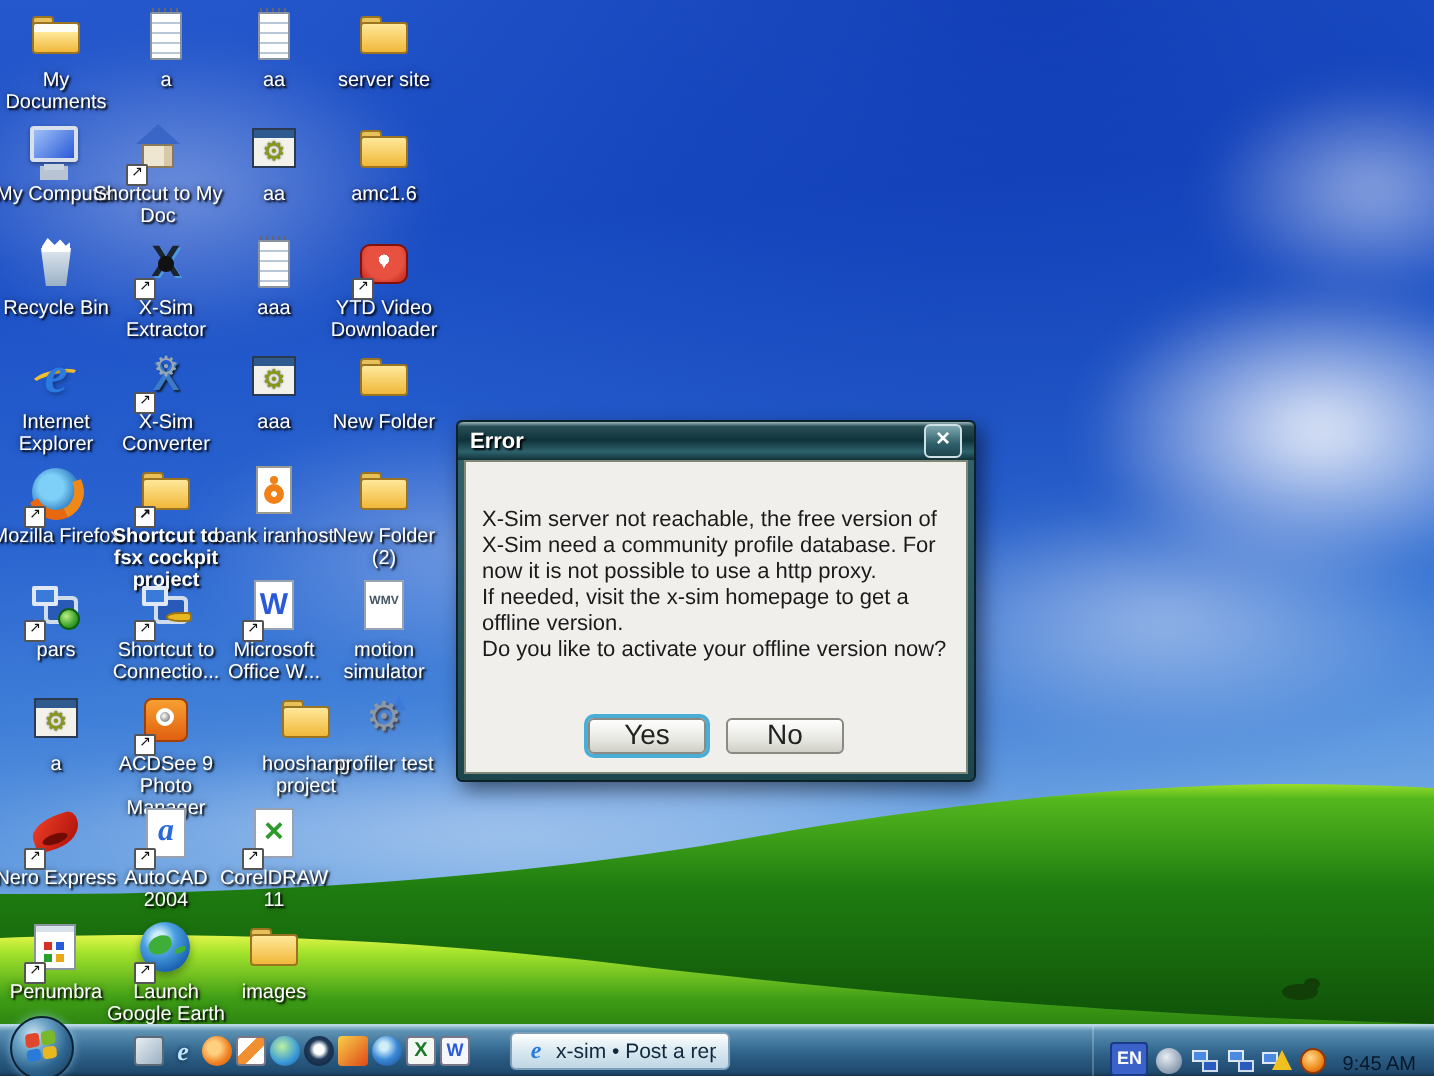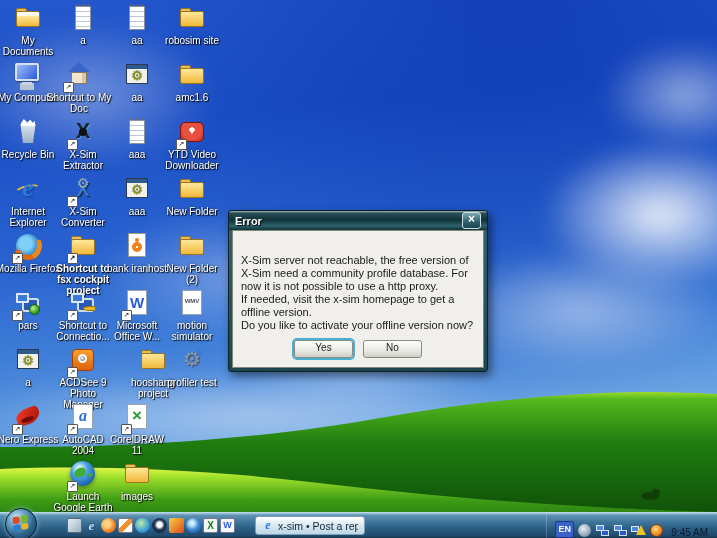--- a/index.html
+++ b/index.html
@@ -149,22 +149,22 @@
   .titlebar{height:19px;display:flex;align-items:center;margin:0 -3px;padding:0 6px;border-radius:3px 3px 0 0;
     background:linear-gradient(180deg,#9fb9bd 0%,#274d55 12%,#10333a 48%,#2d626d 78%,#113138 100%);}
   .dtitle{color:#fff;font-weight:bold;font-size:11px;text-shadow:1px 1px 1px #000;}
   .dclose{margin-left:auto;width:17px;height:15px;border-radius:3px;cursor:pointer;
     background:linear-gradient(180deg,#7fa8b0,#2e5f6a 60%,#1d454e);border:1px solid #cfe0e4;
     color:#fff;font:bold 10px/13px "Liberation Sans",sans-serif;text-align:center;}
   .dclose::before{content:"×";font-size:12px;}
   .dbody{background:#f0efeb;border:1px solid #808878;padding:23px 8px 9px;}
   .dmsg{font-size:11px;color:#1a1a1a;line-height:13px;white-space:pre-line;}
   .btnrow{display:flex;justify-content:center;gap:10px;margin-top:8px;}
-  .btn{min-width:57px;height:16px;font-size:10px;line-height:14px;text-align:center;color:#222;cursor:pointer;
-    background:linear-gradient(180deg,#fefefe,#e8e8e2 60%,#cfcfc8);border:1px solid #8a8a82;border-radius:3px;}
+  .btn{min-width:57px;height:16px;font-size:14px;line-height:14px;text-align:center;color:#222;cursor:pointer;
+    background:linear-gradient(180deg,#fefefe,#e8e8e2 60%,#cfcfc8);border:1px solid #8a8a82;border-radius:3px;margin-top:19px;}
   .btn-yes{box-shadow:0 0 0 2px #49aed6;}
 
   
   .taskbar{position:absolute;left:0;bottom:0;width:717px;height:26px;z-index:10;
     display:flex;align-items:center;box-sizing:border-box;border-top:1px solid #b8d8e8;
     background:linear-gradient(180deg,#a8c8da 0%,#5d92b4 10%,#3a6f96 42%,#2c5d84 62%,#1f4a6e 92%,#14344c 100%);}
   .orb{position:relative;width:30px;height:30px;margin:-3px 0 0 5px;border-radius:50%;cursor:pointer;
     background:radial-gradient(circle at 35% 28%,#cfe6f2 0%,#6fa6c8 28%,#2e6590 60%,#14344e 100%);
     border:1px solid #0e2435;box-shadow:0 0 5px rgba(160,220,255,.6);}
   .flag{position:absolute;left:7px;top:7px;width:15px;height:14px;display:grid;
@@ -263,21 +263,21 @@
         <div class="dlabel">a</div>
       </div>
       <div class="dicon ic-notepad-icon" style="left: 110px; top: 2px;">
         <div class="g"></div>
 
         <div class="dlabel">aa</div>
       </div>
       <div class="dicon ic-folder-icon" style="left: 165px; top: 2px;">
         <div class="g"></div>
 
-        <div class="dlabel">robosim site</div>
+        <div class="dlabel">server site</div>
       </div>
       <div class="dicon ic-computer-icon" style="left: 1px; top: 59px;">
         <div class="g"></div>
 
         <div class="dlabel">My Computer</div>
       </div>
       <div class="dicon ic-house-icon" style="left: 52px; top: 59px;">
         <div class="g"></div>
         <span class="sc-arrow sc-true"></span>
         <div class="dlabel">Shortcut to My Doc</div>
@@ -399,20 +399,25 @@
       </div>
       <div class="dicon ic-autocad-icon" style="left: 56px; top: 401px;">
         <div class="g"></div>
         <span class="sc-arrow sc-true"></span>
         <div class="dlabel">AutoCAD 2004</div>
       </div>
       <div class="dicon ic-coreldraw-icon" style="left: 110px; top: 401px;">
         <div class="g"></div>
         <span class="sc-arrow sc-true"></span>
         <div class="dlabel">CorelDRAW 11</div>
+      </div>
+      <div class="dicon ic-penumbra-icon" style="left: 1px; top: 458px;">
+        <div class="g"></div>
+        <span class="sc-arrow sc-true"></span>
+        <div class="dlabel">Penumbra</div>
       </div>
       <div class="dicon ic-googleearth-icon" style="left: 56px; top: 458px;">
         <div class="g"></div>
         <span class="sc-arrow sc-true"></span>
         <div class="dlabel">Launch Google Earth Pro</div>
       </div>
       <div class="dicon ic-folder-icon" style="left: 110px; top: 458px;">
         <div class="g"></div>
 
         <div class="dlabel">images</div>

